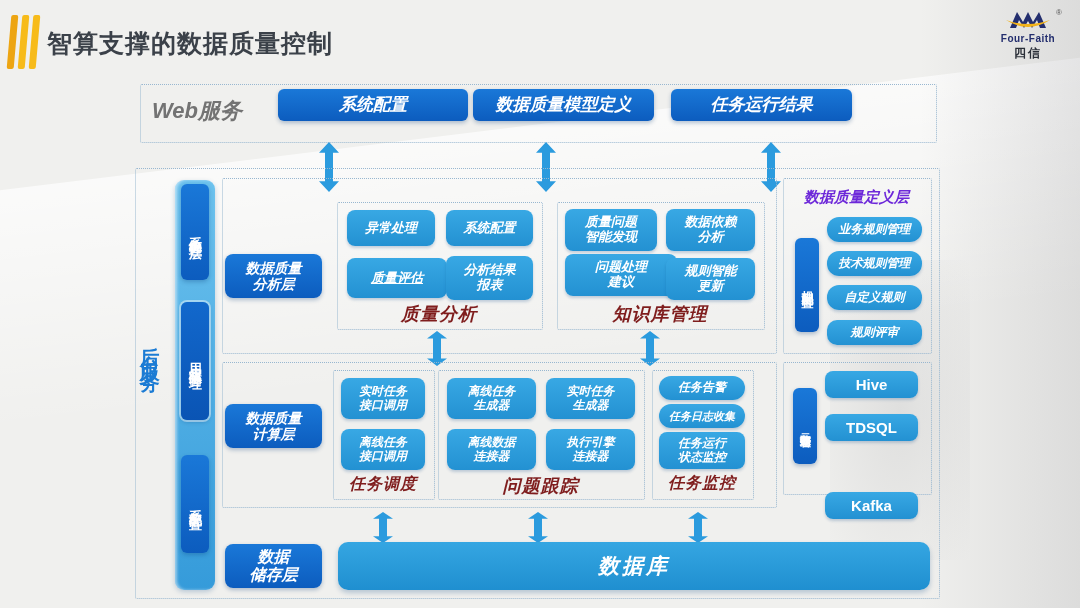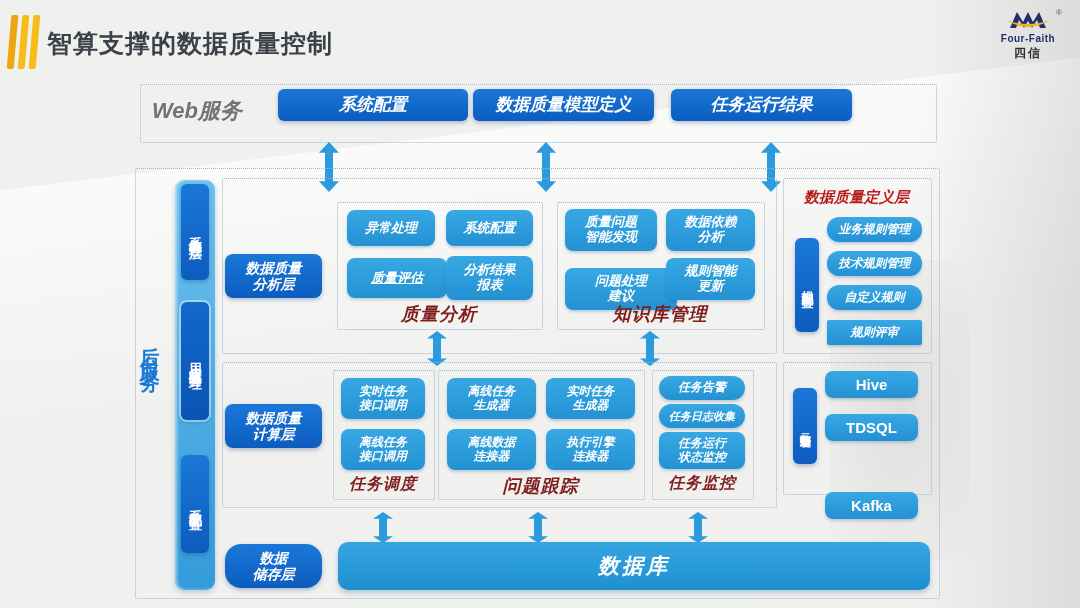--- a/index.html
+++ b/index.html
@@ -59,21 +59,21 @@
     box-shadow:inset 2px 0 3px rgba(255,255,255,.5),0 2px 5px rgba(20,80,140,.25);}
   .arrow{position:absolute;width:20px;}
   .arrow svg{width:100%;height:100%;display:block;}
   .arrow path{fill:#2b9bde;}
   .db-bar{position:absolute;left:338px;top:542px;width:592px;height:48px;
     display:flex;align-items:center;justify-content:center;border-radius:10px;
     background:linear-gradient(180deg,#35a6e2,#1f8fd0);color:#fff;font-weight:800;
     font-style:italic;font-size:21px;letter-spacing:3px;
     box-shadow:0 3px 5px rgba(10,70,130,.25);}
   .def-title{position:absolute;left:783px;top:188px;width:147px;text-align:center;
-    color:#b91c1c;font-weight:800;font-style:italic;font-size:15px;}
+    color:#6d28d9;font-weight:800;font-style:italic;font-size:15px;}
 </style>
 </head>
 <body>
 
 <div class="stage">
 
   <div class="bg-band"></div>
   <div class="bg-right"></div>
   <div class="bg-blob"></div>
 
@@ -127,39 +127,39 @@
       <span>用户权限管理</span>
     </div>
   <div class="v-pill" style="left:181px;top:455px;width:28px;height:98px;">
       <span>系统配置</span>
     </div>
 
   <div class="btn-deep" style="left:225px;top:254px;width:97px;height:44px;font-size:14px;border-radius:8px;">数据质量
 分析层</div>
   <div class="btn-deep" style="left:225px;top:404px;width:97px;height:44px;font-size:14px;border-radius:8px;">数据质量
 计算层</div>
-  <div class="btn-deep" style="left:225px;top:544px;width:97px;height:44px;font-size:14px;border-radius:16px;">数据
+  <div class="btn-deep" style="left:225px;top:544px;width:97px;height:44px;font-size:16px;border-radius:8px;">数据
 储存层</div>
 
   <div class="dashed" style="left:222px;top:178px;width:553px;height:174px;"></div>
 
   <div class="dashed" style="left:337px;top:202px;width:204px;height:126px;"></div>
   <div class="btn-sky" style="left:347px;top:210px;width:88px;height:36px;">异常处理</div>
   <div class="btn-sky" style="left:446px;top:210px;width:87px;height:36px;">系统配置</div>
   <div class="btn-sky" style="left:347px;top:258px;width:100px;height:40px;text-decoration:underline;">质量评估</div>
   <div class="btn-sky" style="left:446px;top:256px;width:87px;height:44px;">分析结果
 报表</div>
   <div class="grp-label" style="left:337px;top:302px;width:204px;">质量分析</div>
 
   <div class="dashed" style="left:557px;top:202px;width:206px;height:126px;"></div>
   <div class="btn-sky" style="left:565px;top:209px;width:92px;height:42px;">质量问题
 智能发现</div>
   <div class="btn-sky" style="left:666px;top:209px;width:89px;height:42px;">数据依赖
 分析</div>
-  <div class="btn-sky" style="left:565px;top:268px;width:112px;height:42px;">问题处理
+  <div class="btn-sky" style="left:565px;top:254px;width:112px;height:42px;">问题处理
 建议</div>
   <div class="btn-sky" style="left:666px;top:258px;width:89px;height:42px;">规则智能
 更新</div>
   <div class="grp-label" style="left:557px;top:302px;width:206px;">知识库管理</div>
 
   <div class="arrow" style="left:427px;top:331px;height:35px;">
       <svg viewBox="0 0 20 60" preserveAspectRatio="none">
         <path d="M10 0 L20 13 L14 13 L14 47 L20 47 L10 60 L0 47 L6 47 L6 13 L0 13 Z"></path>
       </svg>
     </div>
@@ -197,21 +197,21 @@
   <div class="grp-label" style="left:652px;top:473px;width:100px;font-size:16px;">任务监控</div>
 
   <div class="dashed" style="left:783px;top:178px;width:147px;height:174px;"></div>
   <div class="def-title">数据质量定义层</div>
   <div class="v-pill" style="left:795px;top:238px;width:24px;height:94px;">
       <span style="font-size:12px;letter-spacing:2px;">规则配置</span>
     </div>
   <div class="btn-sky" style="left:827px;top:217px;width:95px;height:25px;font-size:12px;border-radius:12px;">业务规则管理</div>
   <div class="btn-sky" style="left:827px;top:251px;width:95px;height:25px;font-size:12px;border-radius:12px;">技术规则管理</div>
   <div class="btn-sky" style="left:827px;top:285px;width:95px;height:25px;font-size:12px;border-radius:12px;">自定义规则</div>
-  <div class="btn-sky" style="left:827px;top:320px;width:95px;height:25px;font-size:12px;border-radius:2px;">规则评审</div>
+  <div class="btn-sky" style="left:827px;top:320px;width:95px;height:25px;font-size:12px;border-radius:10px;">规则评审</div>
 
   <div class="dashed" style="left:783px;top:362px;width:147px;height:131px;"></div>
   <div class="v-pill" style="left:793px;top:388px;width:24px;height:76px;">
       <span style="font-size:11px;letter-spacing:1px;">元数据管理</span>
     </div>
   <div class="btn-sky" style="left:825px;top:371px;width:93px;height:27px;font-size:15px;font-style:normal;">Hive</div>
   <div class="btn-sky" style="left:825px;top:414px;width:93px;height:27px;font-size:15px;font-style:normal;">TDSQL</div>
   <div class="btn-sky" style="left:825px;top:453px;width:93px;height:27px;font-size:15px;font-style:normal;margin-top:39px;">Kafka</div>
 
   <div class="arrow" style="left:373px;top:512px;height:31px;">

